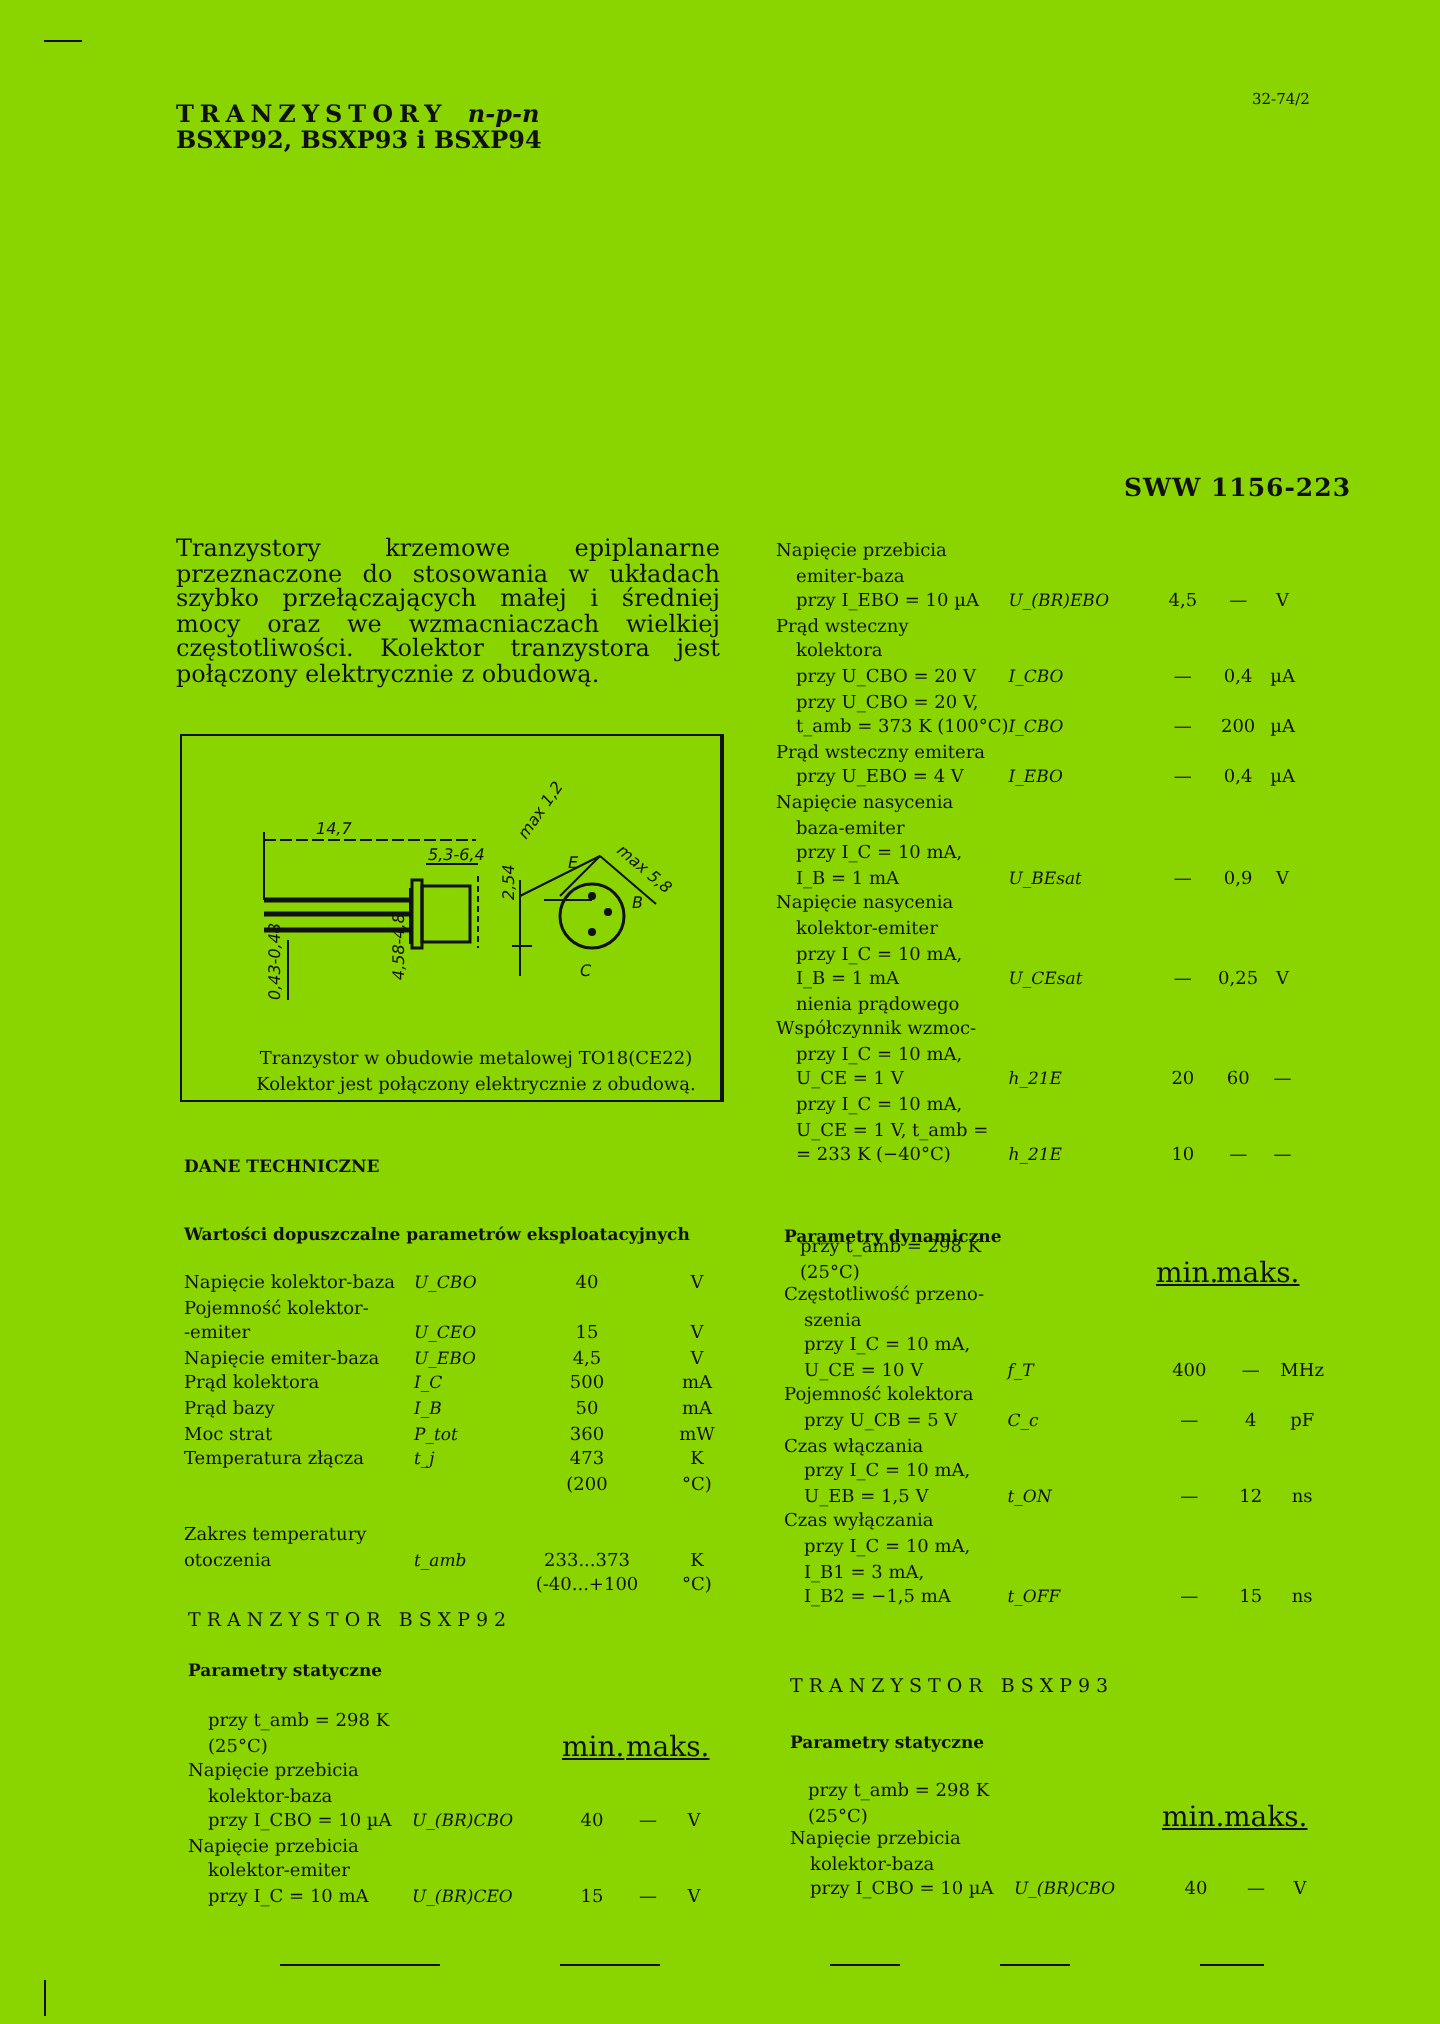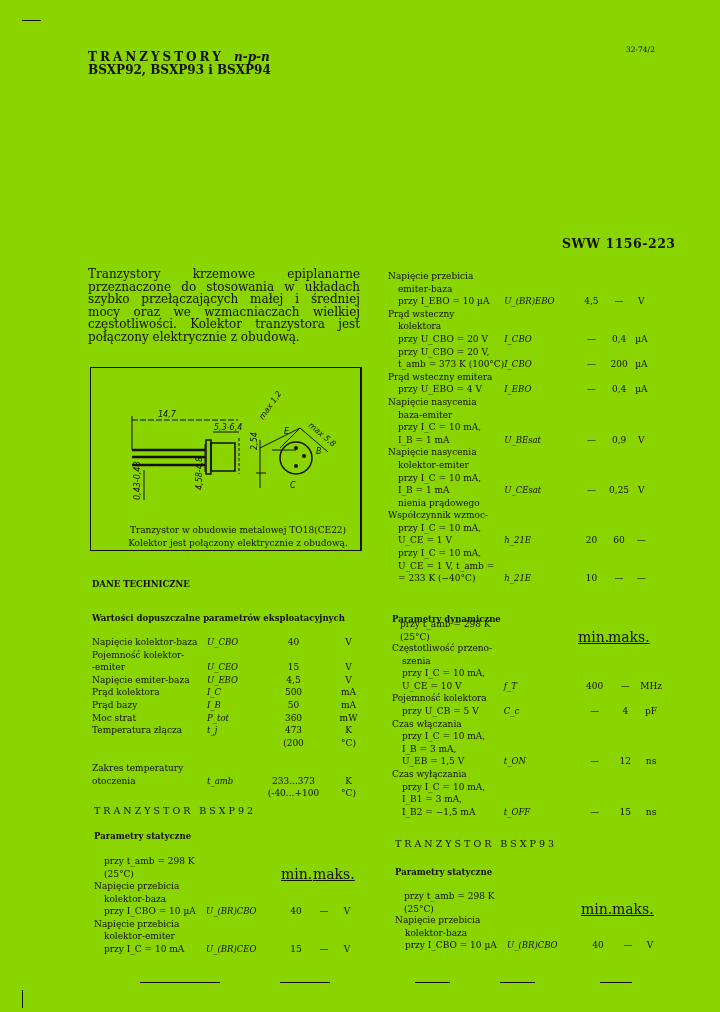--- a/index.html
+++ b/index.html
@@ -499,27 +499,20 @@
         <td class="c"></td>
       </tr>
       <tr>
         <td class="ind1">przy I_C = 10 mA,</td>
         <td class="sym"></td>
         <td class="c"></td>
         <td class="c"></td>
         <td class="c"></td>
       </tr>
       <tr>
-        <td class="ind1">I_B = 3 mA,</td>
-        <td class="sym"></td>
-        <td class="c"></td>
-        <td class="c"></td>
-        <td class="c"></td>
-      </tr>
-      <tr>
         <td class="ind1">U_EB = 1,5 V</td>
         <td class="sym">t_ON</td>
         <td class="c">—</td>
         <td class="c">12</td>
         <td class="c">ns</td>
       </tr>
       <tr>
         <td>Czas wyłączania</td>
         <td class="sym"></td>
         <td class="c"></td>

